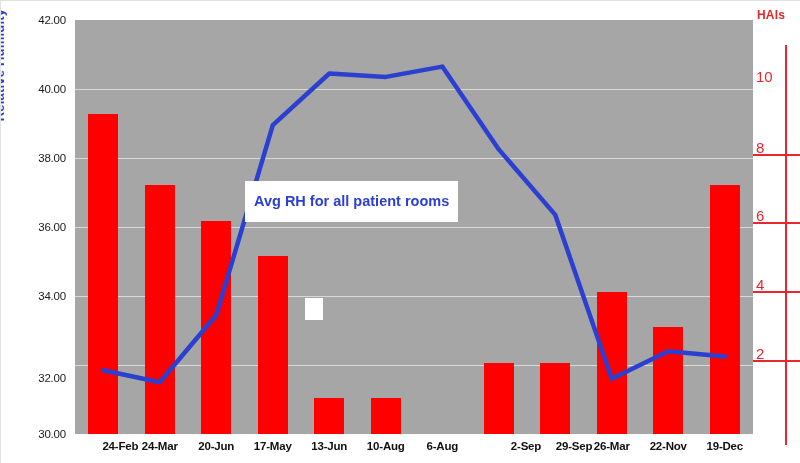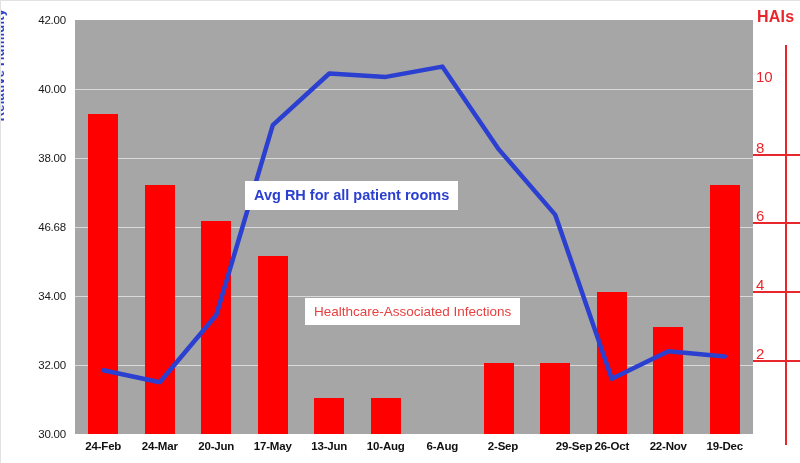--- a/index.html
+++ b/index.html
@@ -51,21 +51,21 @@
   
   .hai-axis-line{
     position:absolute;
     left:785px; top:45px;
     width:2px; height:400px;
     background:#e8262b;
   }
   .hai-title{
     position:absolute;
     left:757px; top:8px;
-    font-size:16px;font-weight:bold;color:#e8262b;
+    font-size:12px;font-weight:bold;color:#e8262b;
     letter-spacing:.2px;
   }
   .hai-tick-label{
     position:absolute;
     left:756px;
     font-size:15px;color:#e8262b;
     transform:translateY(-50%);
   }
   .hai-tick-mark{
     position:absolute;
@@ -99,21 +99,21 @@
     font-size:11.5px;
     font-weight:bold;
     color:#101010;
     letter-spacing:-.2px;
   }
 
   
   .annot{
     position:absolute;
     background:#ffffff;
-    padding:5px 9px;
+    padding:11px 9px;
     line-height:1.28;
   }
   .annot-rh{
     left:245px; top:181px;
     color:#2b3fd0;
     font-weight:bold;
     font-size:14.5px;
     white-space:nowrap;
   }
   .annot-hai{
@@ -131,23 +131,23 @@
 </head>
 <body>
 
 <div id="chart-root">
 
   <div class="y-left-label">Relative Humidity</div>
 
   <div class="y-left-tick" style="top:20px">42.00</div>
   <div class="y-left-tick" style="top:89px">40.00</div>
   <div class="y-left-tick" style="top:158px">38.00</div>
-  <div class="y-left-tick" style="top:227px">46.68</div>
+  <div class="y-left-tick" style="top:227px">36.00</div>
   <div class="y-left-tick" style="top:296px">34.00</div>
-  <div class="y-left-tick" style="top:365px">32.00</div>
+  <div class="y-left-tick" style="top:378px">32.00</div>
   <div class="y-left-tick" style="top:434px">30.00</div>
 
   <div class="plot-area">
 
     <div class="gridline" style="top:69px"></div>
     <div class="gridline" style="top:138px"></div>
     <div class="gridline" style="top:207px"></div>
     <div class="gridline" style="top:276px"></div>
     <div class="gridline" style="top:345px"></div>
 
@@ -164,45 +164,44 @@
     <div class="bar" style="left: 578.25px; height: 106.696px; background: rgb(254, 0, 0);"></div>
     <div class="bar" style="left: 634.75px; height: 248.957px; background: rgb(254, 0, 0);"></div>
 
     <svg class="line-svg" viewBox="0 0 678 414" preserveAspectRatio="none">
       <polyline id="rh-line" fill="none" stroke="#2b3fd0" stroke-width="4.5" stroke-linejoin="round" stroke-linecap="round" points="28.3,350.2 84.8,362.3 141.3,295.0 197.8,105.2 254.3,53.5 310.8,56.9 367.3,46.6 423.8,129.4 480.3,194.9 536.8,358.8 593.3,331.2 649.8,336.4"></polyline>
     </svg>
 
     <div class="annot annot-rh" style="left:170px;top:161px">Avg RH for all patient rooms</div>
 
     <div class="annot annot-hai" style="left:230px;top:278px">
-      <div>Healthcare-Associated Infections</div>
     </div>
   </div>
 
   <div class="hai-title">HAIs</div>
   <div class="hai-axis-line"></div>
 
   <div class="hai-tick-mark" style="top:154px"></div>
   <div class="hai-tick-mark" style="top:222px"></div>
   <div class="hai-tick-mark" style="top:291px"></div>
   <div class="hai-tick-mark" style="top:360px"></div>
 
   <div class="hai-tick-label" style="top:76px">10</div>
   <div class="hai-tick-label" style="top:147px">8</div>
   <div class="hai-tick-label" style="top:215px">6</div>
   <div class="hai-tick-label" style="top:284px">4</div>
   <div class="hai-tick-label" style="top:353px">2</div>
 
-  <div class="x-tick" style="left: 68.25px;">24-Feb</div>
+  <div class="x-tick" style="left: 68.25px; text-align: right;">24-Feb</div>
   <div class="x-tick" style="left: 124.75px;">24-Mar</div>
   <div class="x-tick" style="left: 181.25px;">20-Jun</div>
   <div class="x-tick" style="left: 237.75px;">17-May</div>
   <div class="x-tick" style="left: 294.25px;">13-Jun</div>
   <div class="x-tick" style="left: 350.75px;">10-Aug</div>
   <div class="x-tick" style="left: 407.25px;">6-Aug</div>
-  <div class="x-tick" style="left: 468px;">2-Sep</div>
+  <div class="x-tick" style="left: 491px;">2-Sep</div>
   <div class="x-tick" style="left: 539px;">29-Sep</div>
-  <div class="x-tick" style="left: 576.75px;">26-Oct</div>
+  <div class="x-tick" style="left: 576.75px;">26-Mar</div>
   <div class="x-tick" style="left: 633.25px;">22-Nov</div>
   <div class="x-tick" style="left: 689.75px;">19-Dec</div>
 
   <div class="border-frame"></div>
 </div>
 
 </body></html>

